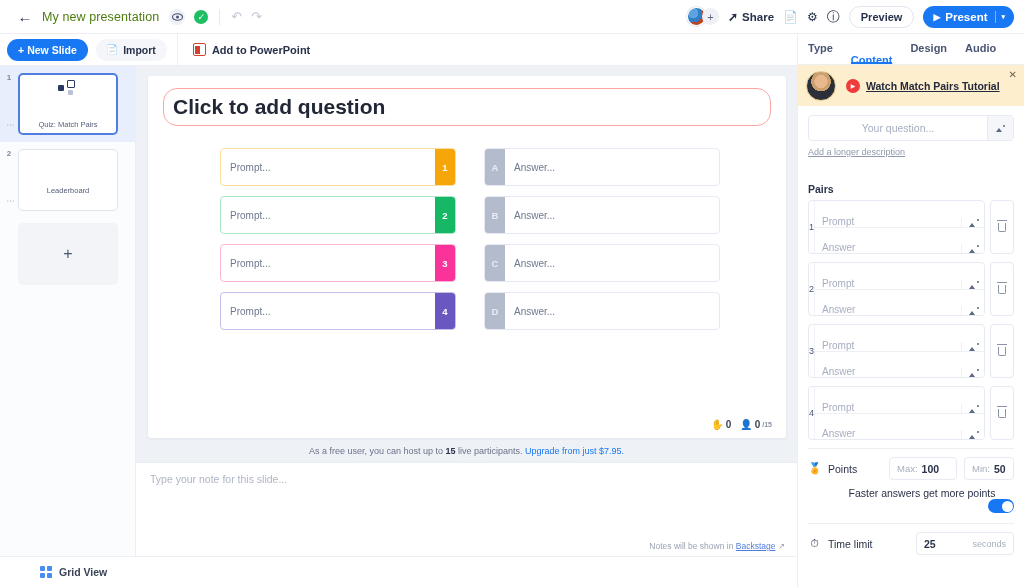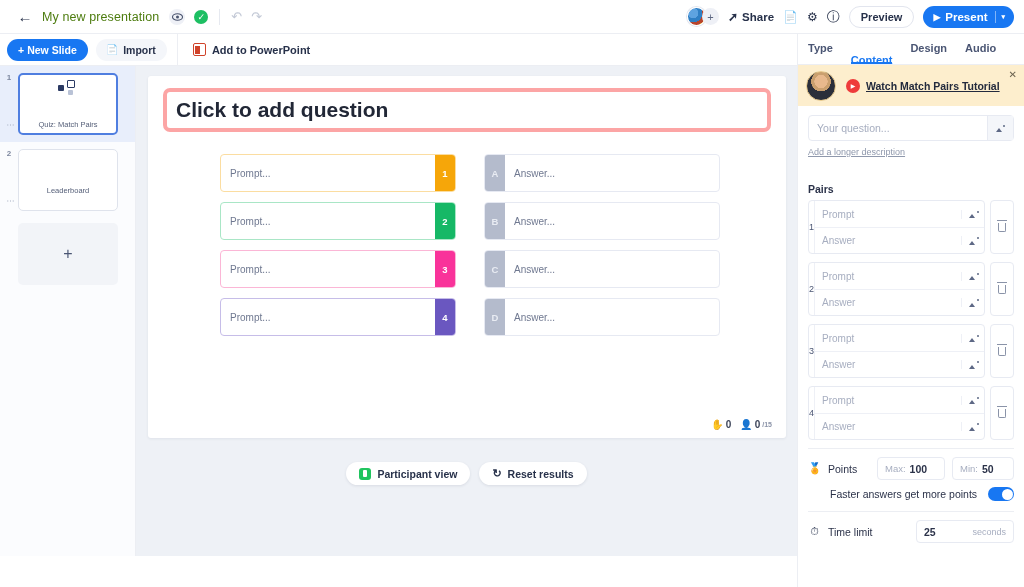--- a/index.html
+++ b/index.html
@@ -163,21 +163,21 @@
     width: 12px; height: 12px; border-radius: 50%;
     background: conic-gradient(#f2b61e 0 25%, #2aa84a 25% 50%, #1f7ae0 50% 75%, #e0452f 75% 100%);
     position: relative;
   }
   .aha-mark:after {
     content:""; position:absolute; left:3.5px; top:3.5px; width:5px; height:5px;
     background:#f7f8fa; border-radius:50%;
   }
   .aha-text { font-size: 11px; font-weight: 700; color: #2b3249; }
   .q-title {
-    margin: 12px 15px 0 15px; border: 4px solid #fca5a5; border-radius: 7px;
+    margin: 12px 15px 0 15px; border: 1px solid #fca5a5; border-radius: 14px;
     padding: 6px 9px; font-size: 21px; font-weight: 700; color: #212736;
     cursor: text;
   }
   .pairs-area {
     display: flex; gap: 28px; padding: 22px 40px 0 72px;
   }
   .col-left, .col-right { display: flex; flex-direction: column; gap: 10px; }
   .col-left { width: 236px; }
   .col-right { width: 236px; }
   .prompt-row {
@@ -318,20 +318,21 @@
   }
   .align-btn.active i { background: #3d475f; box-shadow: 0 3px 0 #3d475f, 0 6px 0 #3d475f; }
   .q-input-wrap {
     display: flex; align-items: stretch; border: 1px solid #e7eaf2;
     border-radius: 4px; height: 26px; background: #fff;
   }
   .q-input {
     flex: 1; border: none; outline: none; padding: 0 8px; font-size: 10.5px;
     color: #2b3249; font-family: "Liberation Sans", sans-serif;
     background: transparent;
+    text-align: center;
   }
   .q-input::placeholder { color: #a7aec0; }
   .img-btn {
     width: 26px; background: #f4f6fa; border-left: 1px solid #e7eaf2;
     display: flex; align-items: center; justify-content: center; cursor: pointer;
   }
   .img-icon {
     width: 12px; height: 9px; border: 1.3px solid #5b6party; border-radius: 1.5px;
     position: relative; display: inline-block;
   }
@@ -354,21 +355,21 @@
   .pair-card {
     flex: 1; display: flex; border: 1px solid #e7eaf2; border-radius: 4px;
     overflow: hidden; background: #fff;
   }
   .pair-idx {
     width: 14px; display: flex; align-items: center; justify-content: center;
     font-size: 9px; color: #4a5573; border-right: 1px solid #eef0f6;
   }
   .pair-fields { flex: 1; }
   .pair-field {
-    display: flex; align-items: center; height: 26px;
+    display: flex; align-items: flex-end; height: 26px;
   }
   .pair-field + .pair-field { border-top: 1px solid #eef0f6; }
   .pf-input {
     flex: 1; border: none; outline: none; padding: 0 7px; font-size: 10px;
     color: #2b3249; background: transparent;
     font-family: "Liberation Sans", sans-serif;
   }
   .pf-input::placeholder { color: #a7aec0; }
   .pf-img {
     width: 25px; border-left: 1px solid #eef0f6; background: #fff;
@@ -394,21 +395,21 @@
   .set-icon { width: 13px; text-align: center; font-size: 11px; color: #3d475f; }
   .set-lbl { font-size: 10.5px; color: #2b3249; flex: 0 0 auto; }
   .num-box {
     border: 1px solid #e7eaf2; border-radius: 4px; height: 23px; width: 68px;
     display: flex; align-items: center; padding: 0 7px; gap: 4px;
     background: #fff;
   }
   .num-pre { font-size: 9.5px; color: #a7aec0; }
   .num-val { font-size: 10.5px; font-weight: 700; color: #2b3249; }
   .toggle-row {
-    display: flex; align-items: center; padding: 7px 0 0 22px;
+    display: flex; align-items: center; padding: 7px 0 0 22px; flex-direction: column;
   }
   .toggle-lbl { font-size: 10.5px; color: #2b3249; }
   .toggle {
     margin-left: auto; width: 26px; height: 14px; border-radius: 8px;
     background: #1877f2; position: relative; cursor: pointer;
   }
   .toggle:after {
     content:""; position:absolute; right:1.5px; top:1.5px; width:11px; height:11px;
     border-radius:50%; background:#fff;
   }
@@ -551,34 +552,59 @@
           <span>0</span>
         </div>
         <div class="stat">
           <span>👤</span>
           <span>0</span>
           <span class="sub">/15</span>
         </div>
       </div>
     </div>
 
+    <div class="free-note">
+      <span>As a free user, you can host up to</span>
+      <b>15</b>
+      <span>live participants.</span>
+      <span class="upgrade-link">Upgrade from just $7.95.</span>
+    </div>
 
     <div class="action-row">
       <div class="pill-btn">
         <span class="phone-glyph"></span>
         <span>Participant view</span>
       </div>
       <div class="pill-btn">
         <span class="reset-glyph">↻</span>
         <span>Reset results</span>
       </div>
     </div>
   </div>
 
-
+  <div class="notes">
+    <div class="notes-ph">Type your note for this slide...</div>
+    <div class="notes-foot">
+      <span>Notes will be shown in</span>
+      <a>Backstage</a>
+      <span>↗</span>
+    </div>
+  </div>
+
+  <div class="bottombar">
+    <div class="grid-view">
+      <span class="grid-glyph">
+          <i></i>
+          <i></i>
+          <i></i>
+          <i></i>
+        </span>
+      <span>Grid View</span>
+    </div>
+  </div>
 
   <div class="rpanel">
     <div class="rtabs">
       <div class="rtab">Type</div>
       <div class="rtab active">Content</div>
       <div class="rtab">Design</div>
       <div class="rtab">Audio</div>
     </div>
 
     <div class="promo">
@@ -694,21 +720,21 @@
 
       <div class="rdiv"></div>
 
       <div class="settings-row">
         <span class="set-icon">🏅</span>
         <span class="set-lbl">Points</span>
         <div class="num-box" style="margin-left:auto;">
           <span class="num-pre">Max:</span>
           <span class="num-val">100</span>
         </div>
-        <div class="num-box" style="width:62px;">
+        <div class="num-box" style="width:50px;">
           <span class="num-pre">Min:</span>
           <span class="num-val">50</span>
         </div>
       </div>
 
       <div class="toggle-row">
         <span class="toggle-lbl">Faster answers get more points</span>
         <span class="toggle"></span>
       </div>
 

